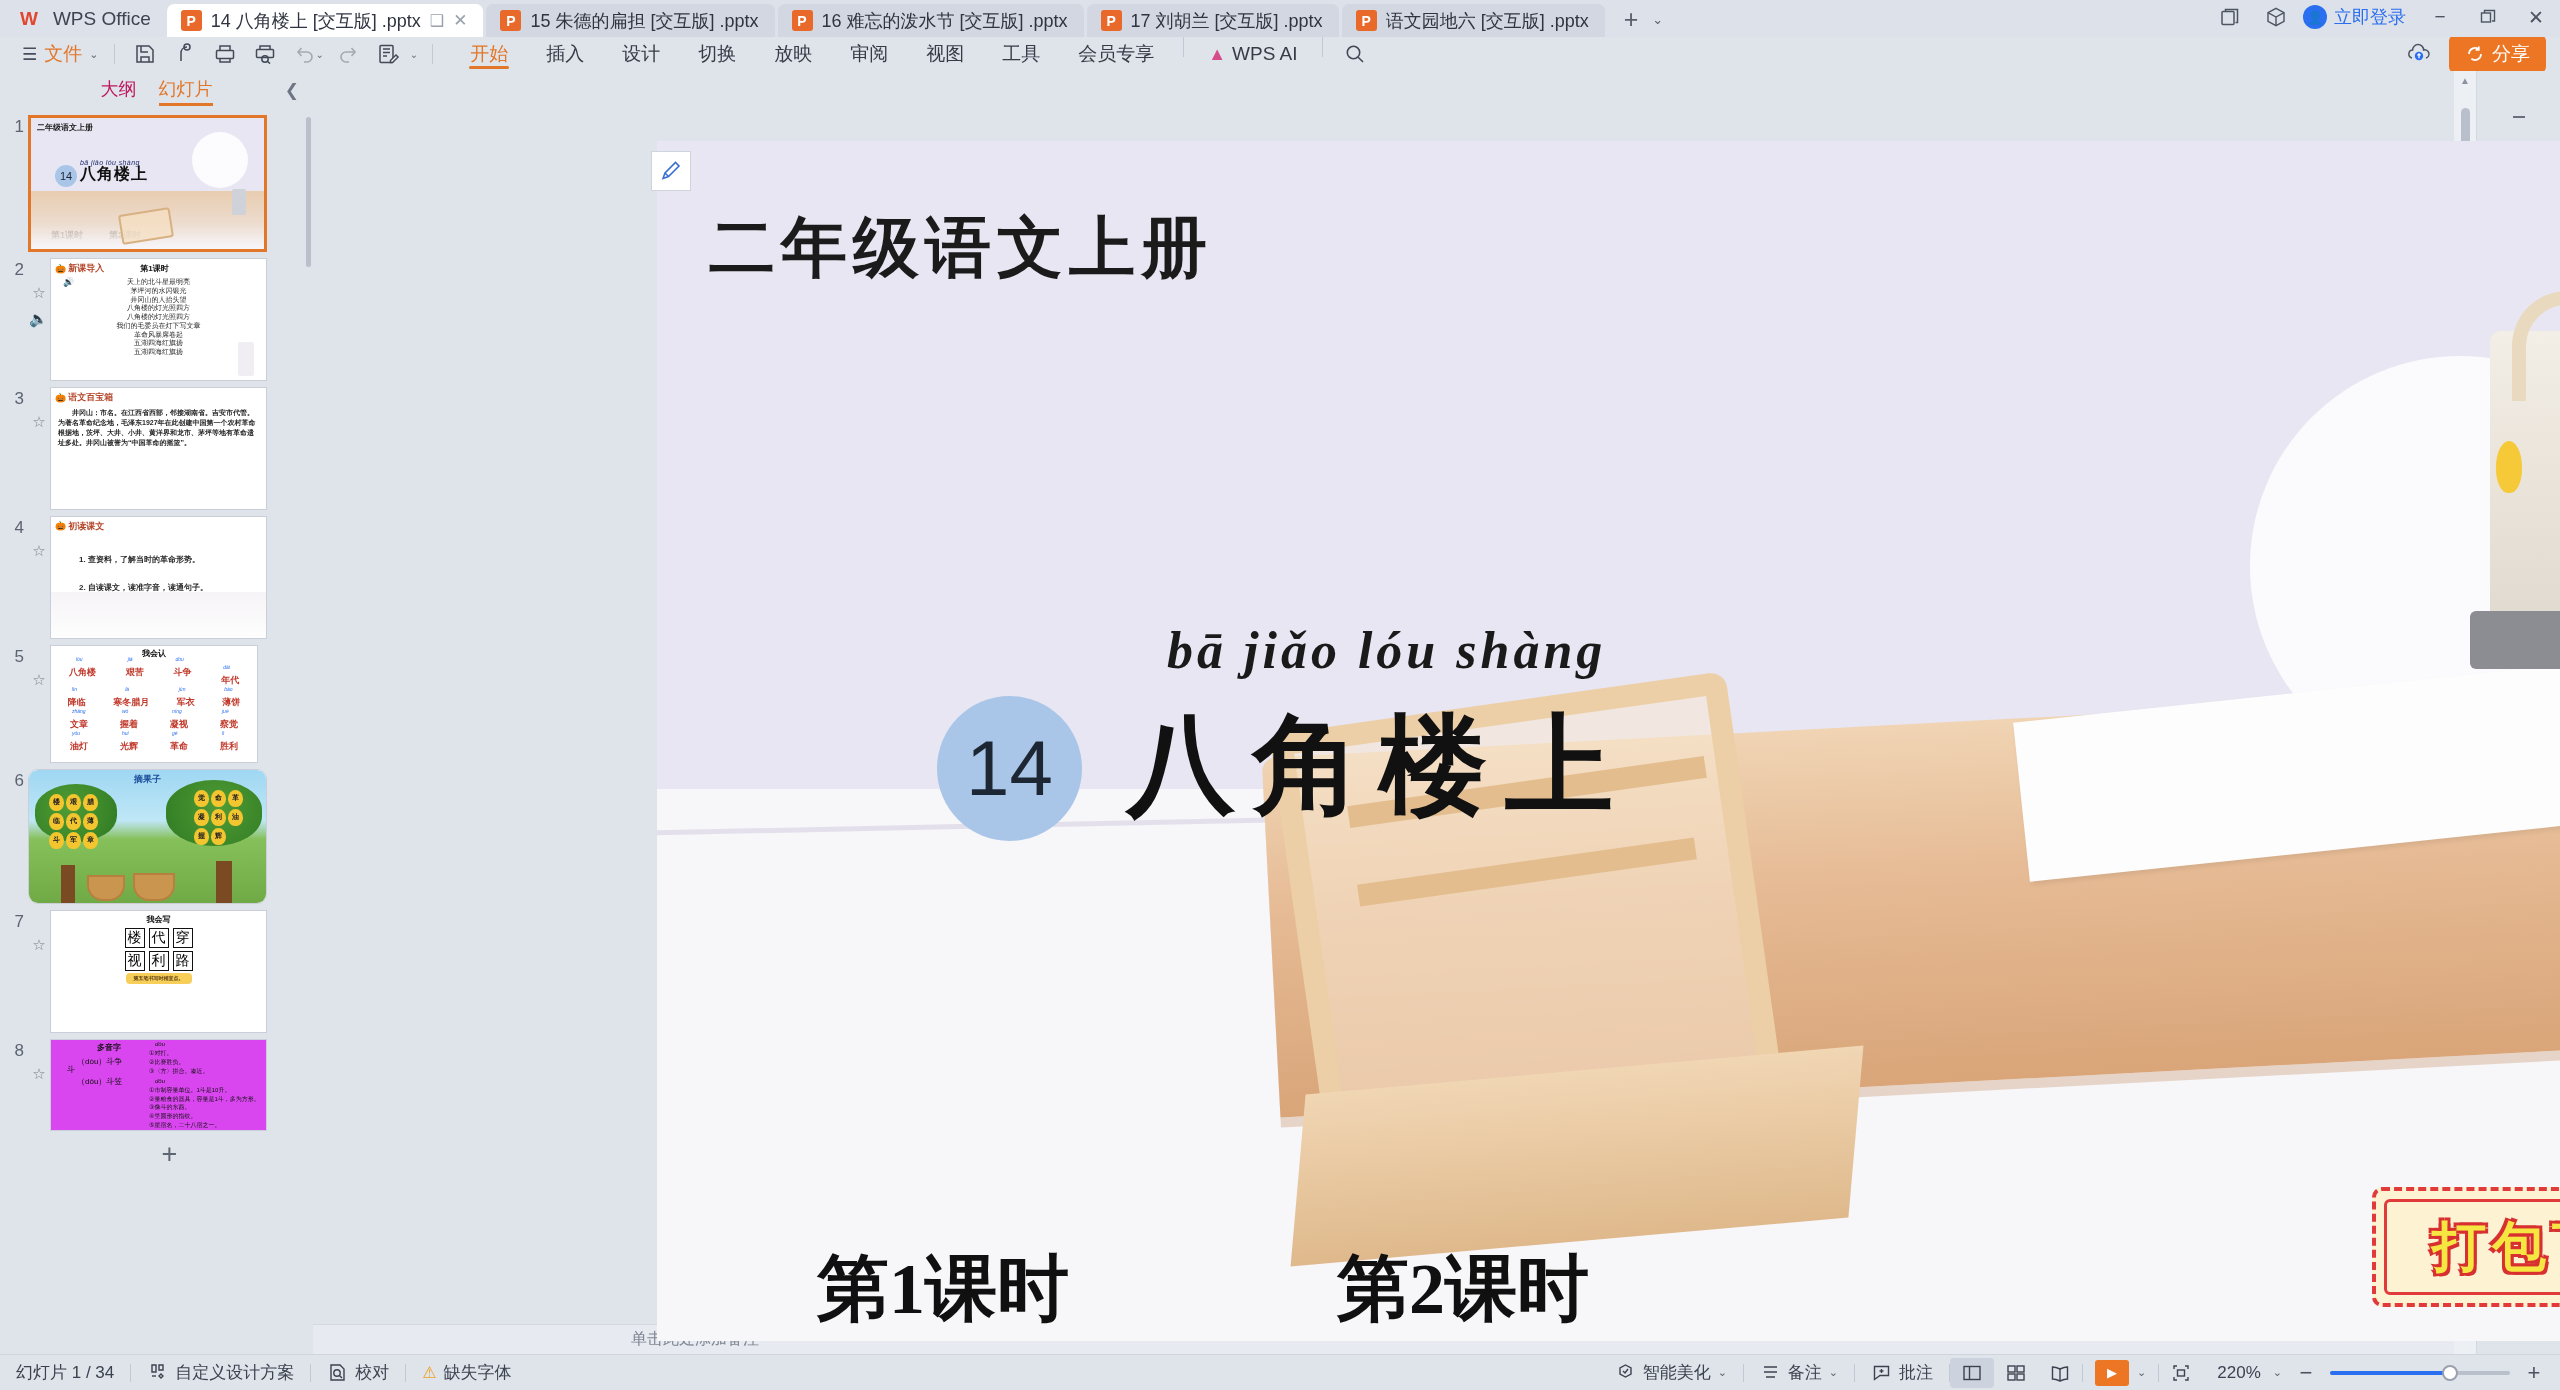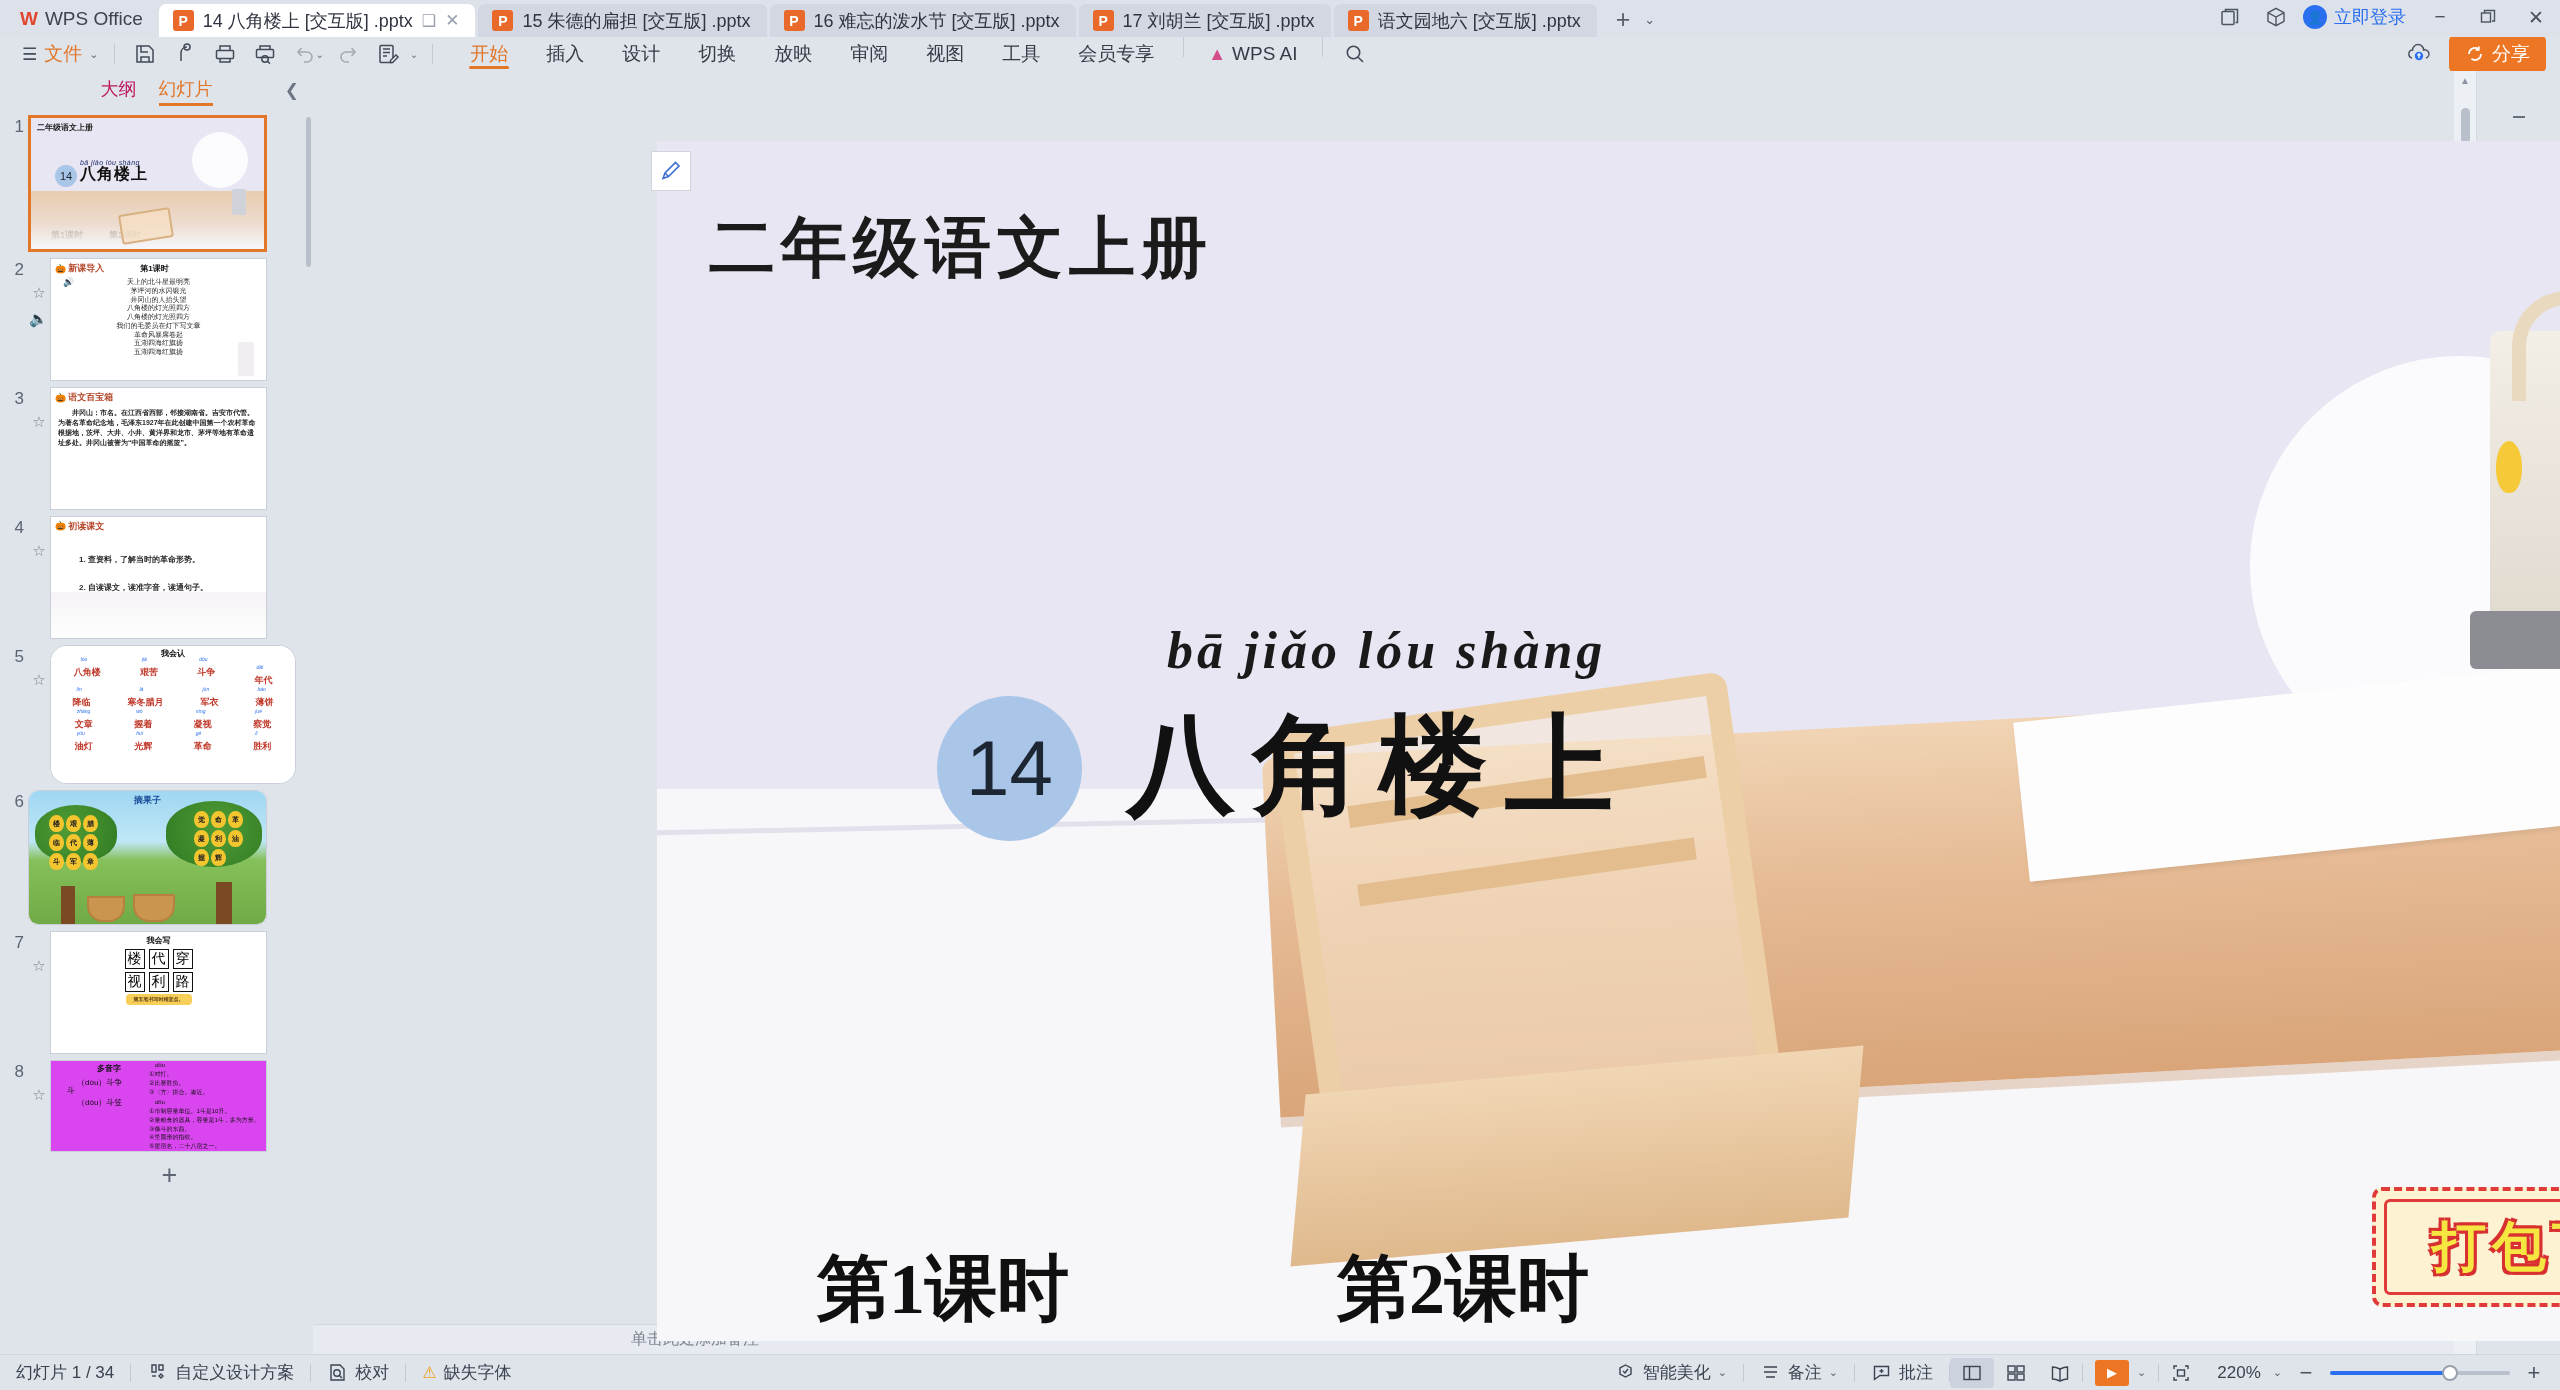--- a/index.html
+++ b/index.html
@@ -8,21 +8,21 @@
     font-family: "Liberation Sans", "DejaVu Sans", sans-serif;
     background:#e3e7ee;
     -webkit-font-smoothing: antialiased;
   }
   .app { width:2560px; height:1390px; display:flex; flex-direction:column; background:#dfe3ea; }
 
   
   .tabbar { height:37px; background:#dde1e9; display:flex; align-items:flex-end; position:relative; flex:0 0 37px; }
   .wps-logo { display:flex; align-items:center; gap:9px; padding:0 16px 0 20px; height:37px; }
   .wps-logo .glyph { color:#e1472e; font-weight:bold; font-size:19px; letter-spacing:-2px; }
-  .wps-logo .txt { font-size:19px; color:#3d4350; }
+  .wps-logo .txt { font-size:19px; color:#3d4350;margin-left:8px; }
   .doctab {
     height:33px; display:flex; align-items:center; gap:9px;
     padding:0 16px 0 14px; border-radius:7px 7px 0 0;
     background:#d2d7e1; font-size:18px; color:#2f3440; max-width:370px;
     margin-right:3px; position:relative; cursor:default;
   }
   .doctab.active { background:#fff; }
   .doctab .pico {
     width:21px;height:21px;background:#e8692a;border-radius:3px;color:#fff;
     font-size:14px;font-weight:bold;display:flex;align-items:center;justify-content:center;flex:0 0 21px;
@@ -432,21 +432,21 @@
               </div>
             </div>
           </div>
         </div>
 
         <div class="thumbrow">
           <div class="thumbnum">5</div>
           <div class="thumbmarks">
             <span>☆</span>
           </div>
-          <div class="thumb" style="width:246px;border-radius:17px;">
+          <div class="thumb" style="width:208px;">
             <div class="thumbinner">
               <div class="ti-abs" style="background:#fff;padding:2px 3px;">
                 <div style="text-align:center;font-size:8px;font-weight:bold;color:#111;">我会认</div>
                 <div style="display:flex;flex-direction:column;gap:1px;margin-top:2px;">
                   <div style="display:flex;justify-content:space-around;">
                     <span style="position:relative;"><i style="position:absolute;left:7px;top:-5px;font-size:5px;font-style:italic;color:#2a6ff0;">lóu</i><b style="font-size:9px;color:#c0392b;">八角楼</b></span>
                     <span style="position:relative;"><i style="position:absolute;left:2px;top:-5px;font-size:5px;font-style:italic;color:#2a6ff0;">jiā</i><b style="font-size:9px;color:#c0392b;">艰苦</b></span>
                     <span style="position:relative;"><i style="position:absolute;left:2px;top:-5px;font-size:5px;font-style:italic;color:#2a6ff0;">dòu</i><b style="font-size:9px;color:#c0392b;">斗争</b></span>
                     <span style="position:relative;margin-top:8px;"><i style="position:absolute;left:2px;top:-5px;font-size:5px;font-style:italic;color:#2a6ff0;">dài</i><b style="font-size:9px;color:#c0392b;">年代</b></span>
                   </div>

